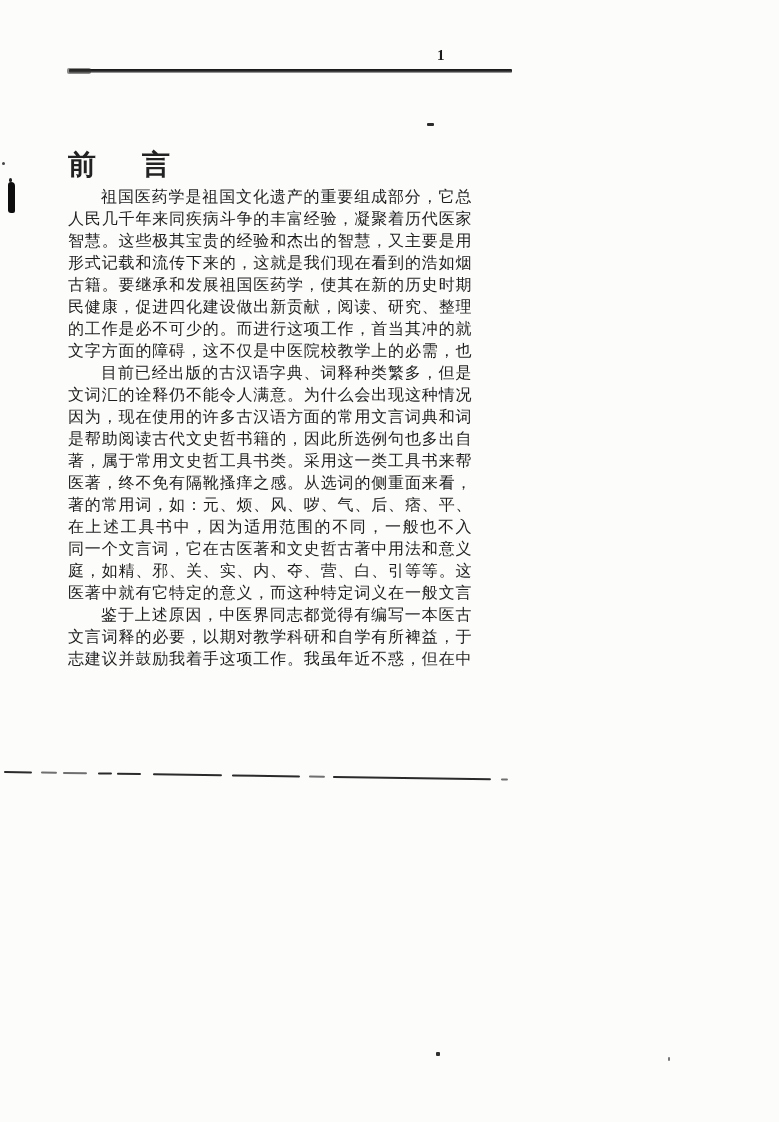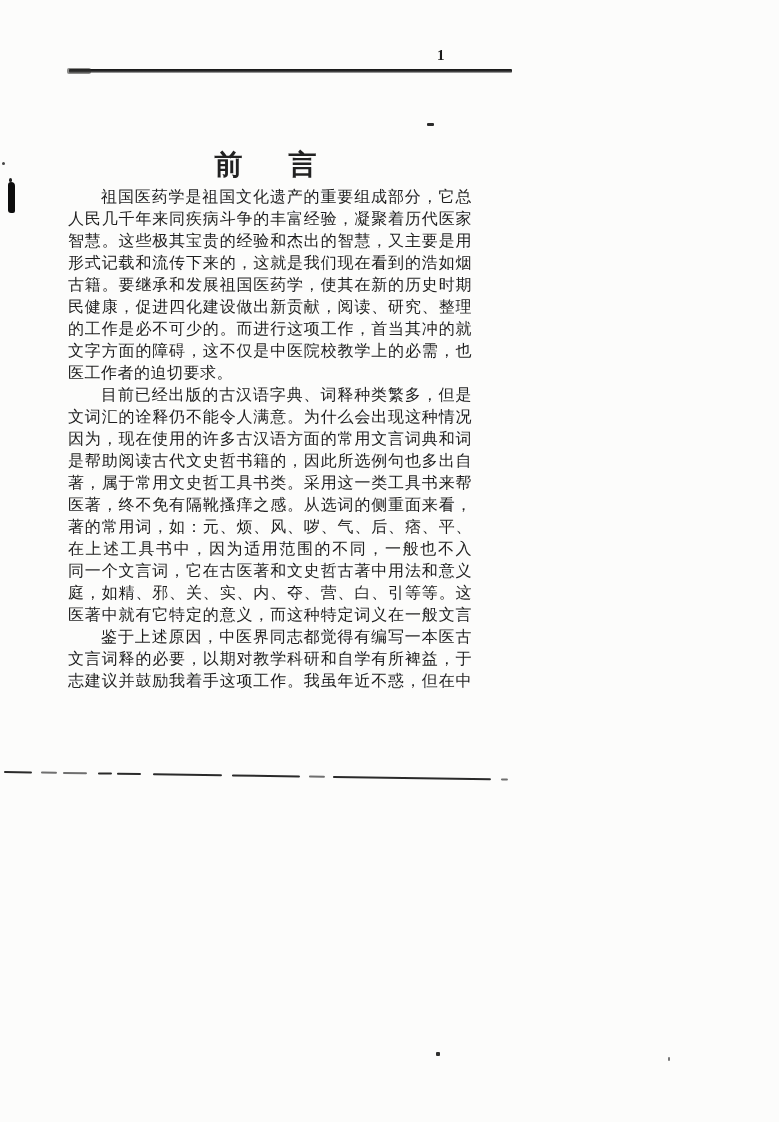--- a/index.html
+++ b/index.html
@@ -48,21 +48,20 @@
     background: #30302e;
     opacity: 0.55;
     border-radius: 2px;
   }
   
   .title {
     position: absolute;
     left: 68px;
     top: 127px;
     width: 404px;
-    text-align: center;
     font-size: 28px;
     font-weight: bold;
     letter-spacing: 9px;
     color: #222;
   }
   
   .stray-dash {
     position: absolute;
     left: 427px;
     top: 123px;
@@ -187,21 +186,20 @@
   <div class="body-text">
       <div class="para">
         <div class="line indent just">祖国医药学是祖国文化遗产的重要组成部分，它总结了我国</div>
         <div class="line just">人民几千年来同疾病斗争的丰富经验，凝聚着历代医家的辛劳和</div>
         <div class="line just">智慧。这些极其宝贵的经验和杰出的智慧，又主要是用文言文的</div>
         <div class="line just">形式记载和流传下来的，这就是我们现在看到的浩如烟海的中医</div>
         <div class="line just">古籍。要继承和发展祖国医药学，使其在新的历史时期为保障人</div>
         <div class="line just">民健康，促进四化建设做出新贡献，阅读、研究、整理中医古籍</div>
         <div class="line just">的工作是必不可少的。而进行这项工作，首当其冲的就是要扫清</div>
         <div class="line just">文字方面的障碍，这不仅是中医院校教学上的必需，也是广大中</div>
-        <div class="line">医工作者的迫切要求。</div>
       </div>
       <div class="para">
         <div class="line indent just">目前已经出版的古汉语字典、词释种类繁多，但是对医古</div>
         <div class="line just">文词汇的诠释仍不能令人满意。为什么会出现这种情况呢？这是</div>
         <div class="line just">因为，现在使用的许多古汉语方面的常用文言词典和词释，大多</div>
         <div class="line just">是帮助阅读古代文史哲书籍的，因此所选例句也多出自文史哲古</div>
         <div class="line just">著，属于常用文史哲工具书类。采用这一类工具书来帮助阅读古</div>
         <div class="line just">医著，终不免有隔靴搔痒之感。从选词的侧重面来看，一些古医</div>
         <div class="line just">著的常用词，如：元、烦、风、哕、气、后、痞、平、证等等，</div>
         <div class="line just">在上述工具书中，因为适用范围的不同，一般也不入选，即使是</div>

